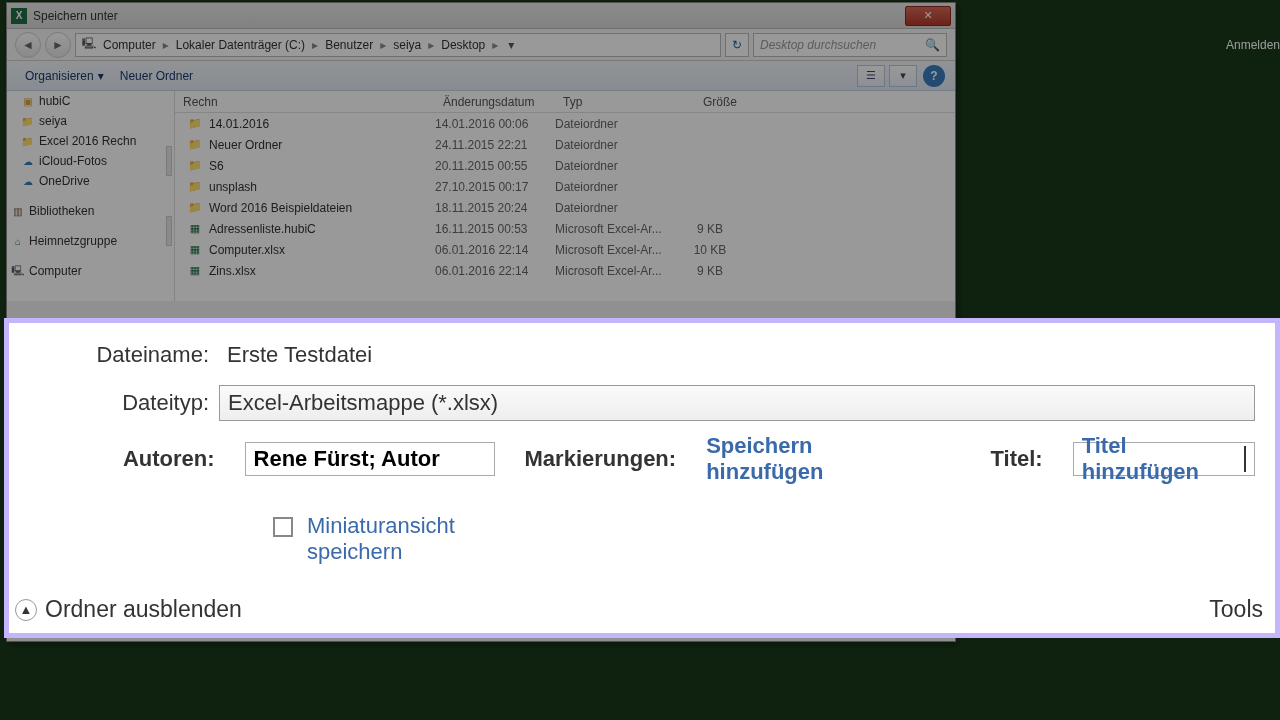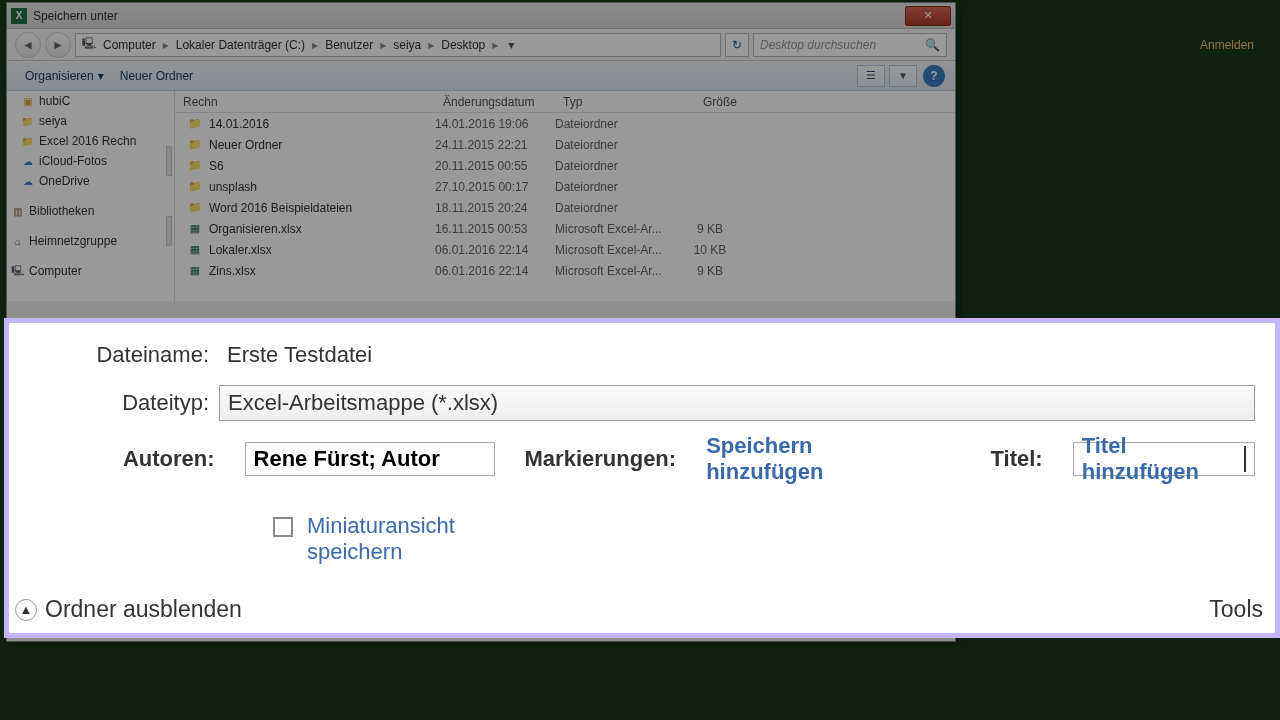--- a/index.html
+++ b/index.html
@@ -1,19 +1,19 @@
 <!DOCTYPE html>
 <html><head>
 <meta charset="utf-8">
 <style>
 * { margin: 0; padding: 0; box-sizing: border-box; font-family: "Segoe UI", Tahoma, sans-serif; }
 body { width: 1280px; height: 720px; background: #0a1a0a; overflow: hidden; position: relative; }
 .dim-overlay { position: absolute; inset: 0; background: rgba(0,0,0,0.4); z-index: 5; pointer-events: none; }
 .app-bg { position: absolute; top: 0; right: 0; width: 100%; height: 100%; background: #1a3a1a; }
-.signin { position: absolute; top: 38px; right: 26px; color: #fdba74; font-size: 12px; z-index: 2; }
+.signin { position: absolute; top: 38px; right: 0; color: #ffffff; font-size: 12px; z-index: 2; }
 .dialog { position: absolute; top: 2px; left: 6px; width: 950px; height: 640px; background: #f0f0f0; border: 1px solid #888; box-shadow: 2px 2px 8px rgba(0,0,0,0.4); z-index: 3; }
 .titlebar { height: 26px; background: linear-gradient(#e8e8e8,#d8d8d8); display: flex; align-items: center; padding: 0 4px; border-bottom: 1px solid #bbb; }
 .titlebar .app-icon { width: 16px; height: 16px; background: #1e7045; margin-right: 6px; display: inline-flex; align-items: center; justify-content: center; color: #fff; font-size: 10px; font-weight: bold; }
 .titlebar .title { font-size: 12px; color: #333; }
 .titlebar .close { margin-left: auto; width: 46px; height: 20px; background: linear-gradient(#d96a5a,#b33a2a); border: 1px solid #8a2a1a; border-radius: 2px; display: flex; align-items: center; justify-content: center; color: #fff; font-size: 11px; }
 .navrow { height: 32px; display: flex; align-items: center; background: #f5f5f5; border-bottom: 1px solid #ccc; padding: 0 8px; gap: 4px; }
 .navbtn { width: 26px; height: 26px; border: 1px solid #ccc; border-radius: 50%; background: linear-gradient(#fff,#e6e6e6); display: flex; align-items: center; justify-content: center; color: #666; font-size: 12px; }
 .breadcrumb { flex: 1; height: 24px; border: 1px solid #bbb; background: #fff; display: flex; align-items: center; padding: 0 6px; font-size: 12px; color: #333; gap: 2px; }
 .breadcrumb .seg { padding: 0 2px; }
 .breadcrumb .sep { color: #888; padding: 0 3px; }
@@ -183,21 +183,21 @@
       <div class="cols">
         <div class="c-name">Rechn</div>
         <div class="c-date">Änderungsdatum</div>
         <div class="c-type">Typ</div>
         <div class="c-size">Größe</div>
       </div>
       <div id="rows">
           <div class="row">
             <span class="fico folder-ico">📁</span>
             <span class="name">14.01.2016</span>
-            <span class="date">14.01.2016 19:06</span>
+            <span class="date">14.01.2016 00:06</span>
             <span class="type">Dateiordner</span>
             <span class="size"></span>
           </div>
           <div class="row">
             <span class="fico folder-ico">📁</span>
             <span class="name">Neuer Ordner</span>
             <span class="date">24.11.2015 22:21</span>
             <span class="type">Dateiordner</span>
             <span class="size"></span>
           </div>
@@ -217,28 +217,28 @@
           </div>
           <div class="row">
             <span class="fico folder-ico">📁</span>
             <span class="name">Word 2016 Beispieldateien</span>
             <span class="date">18.11.2015 20:24</span>
             <span class="type">Dateiordner</span>
             <span class="size"></span>
           </div>
           <div class="row">
             <span class="fico excel-ico">▦</span>
-            <span class="name">Organisieren.xlsx</span>
+            <span class="name">Adressenliste.hubiC</span>
             <span class="date">16.11.2015 00:53</span>
             <span class="type">Microsoft Excel-Ar...</span>
             <span class="size">9 KB</span>
           </div>
           <div class="row">
             <span class="fico excel-ico">▦</span>
-            <span class="name">Lokaler.xlsx</span>
+            <span class="name">Computer.xlsx</span>
             <span class="date">06.01.2016 22:14</span>
             <span class="type">Microsoft Excel-Ar...</span>
             <span class="size">10 KB</span>
           </div>
           <div class="row">
             <span class="fico excel-ico">▦</span>
             <span class="name">Zins.xlsx</span>
             <span class="date">06.01.2016 22:14</span>
             <span class="type">Microsoft Excel-Ar...</span>
             <span class="size">9 KB</span>

